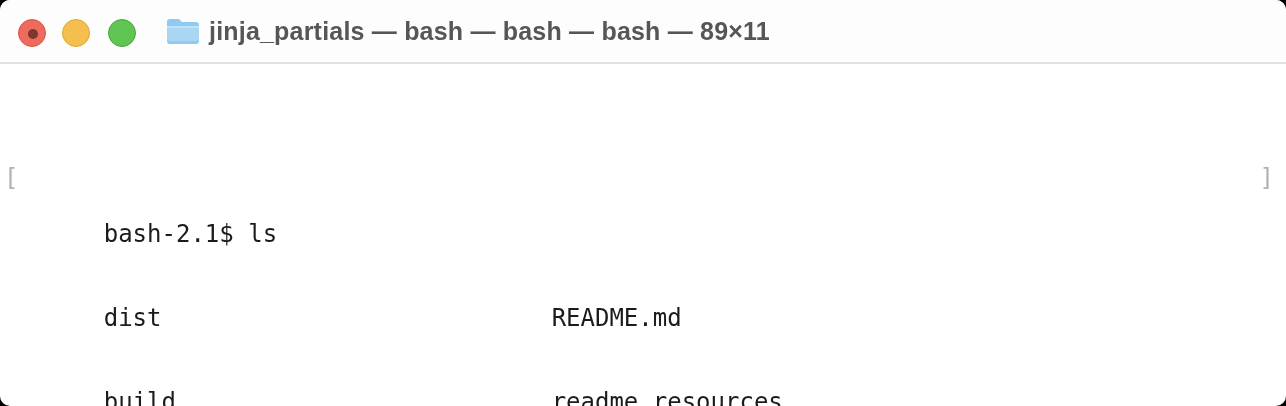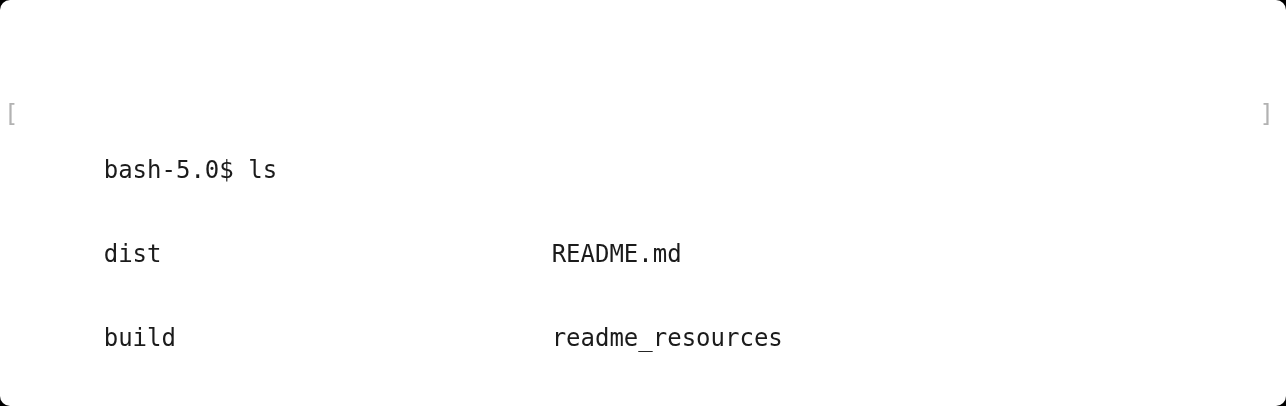--- a/index.html
+++ b/index.html
@@ -62,26 +62,43 @@
   .c1 { display: inline-block; width: 31ch; }
   .mark { color: #b2b2b2; position: absolute; top: 0; }
   .mark-left  { left: -13px; }
   .mark-right { right: 12px; }
 </style>
 </head>
 <body>
 
 <div class="window">
 
+  <div class="titlebar">
+    <div class="traffic">
+      <span class="light red">
+        <span class="dot"></span>
+      </span>
+      <span class="light yellow"></span>
+      <span class="light green"></span>
+    </div>
+    <div class="title-group">
+      <svg class="folder-icon" viewBox="0 0 36 30">
+        <path d="M2 6 a3 3 0 0 1 3-3 h9 l3 3 h14 a3 3 0 0 1 3 3 v16 a3 3 0 0 1-3 3 H5 a3 3 0 0 1-3-3 Z" fill="#8ecbf0"></path>
+        <path d="M2 10 h32 v12 a3 3 0 0 1-3 3 H5 a3 3 0 0 1-3-3 Z" fill="#a9d7f3"></path>
+        <path d="M2 10 h32 v2 H2 Z" fill="#bfe2f7"></path>
+      </svg>
+      <span class="win-title">jinja_partials — bash — bash — bash — 89×11</span>
+    </div>
+  </div>
 
   <div class="term">
 
     <div class="line">
       <span class="mark mark-left">[</span>
-      <span>bash-5.0$ ls</span>
+      <span>bash-2.1$ ls</span>
       <span class="mark mark-right">]</span>
     </div>
 
     <div class="line">
       <span class="c1">dist</span><span>README.md</span>
     </div>
     <div class="line">
       <span class="c1">build</span><span>readme_resources</span>
     </div>
     

